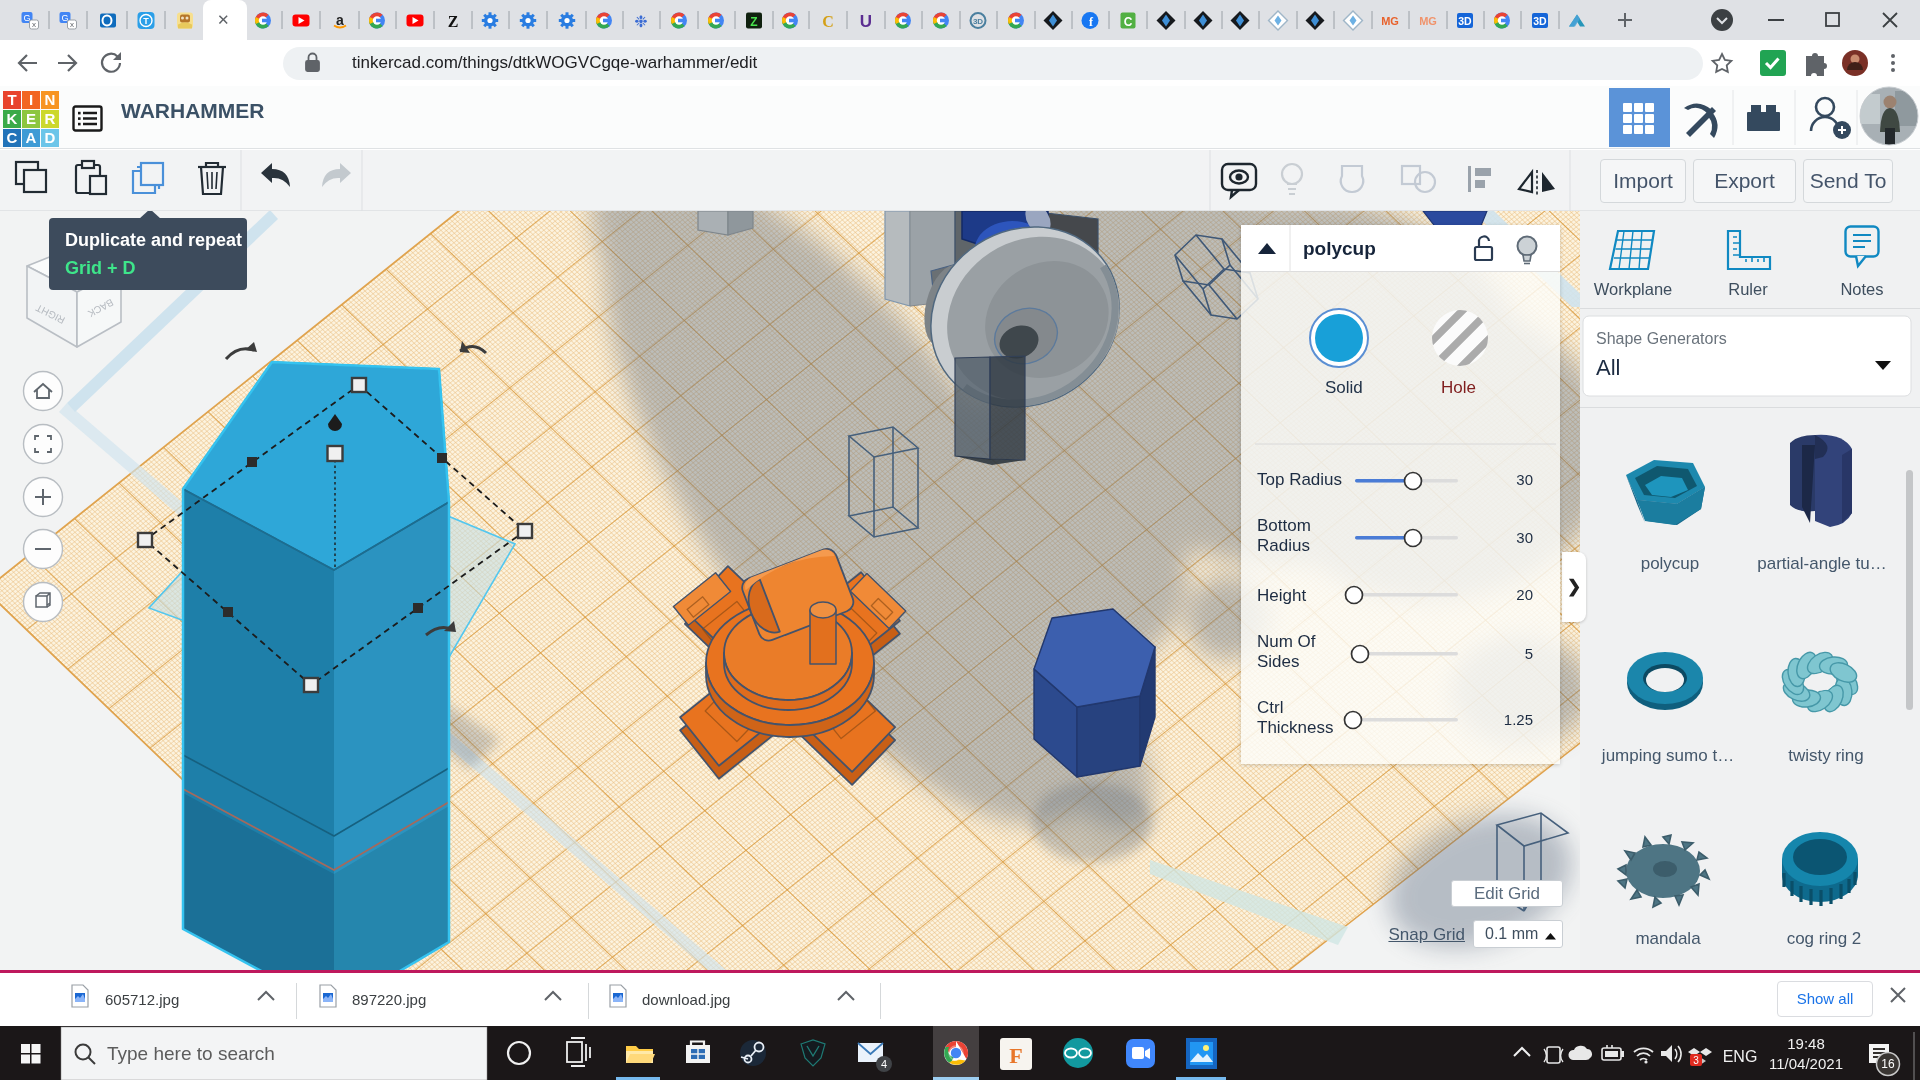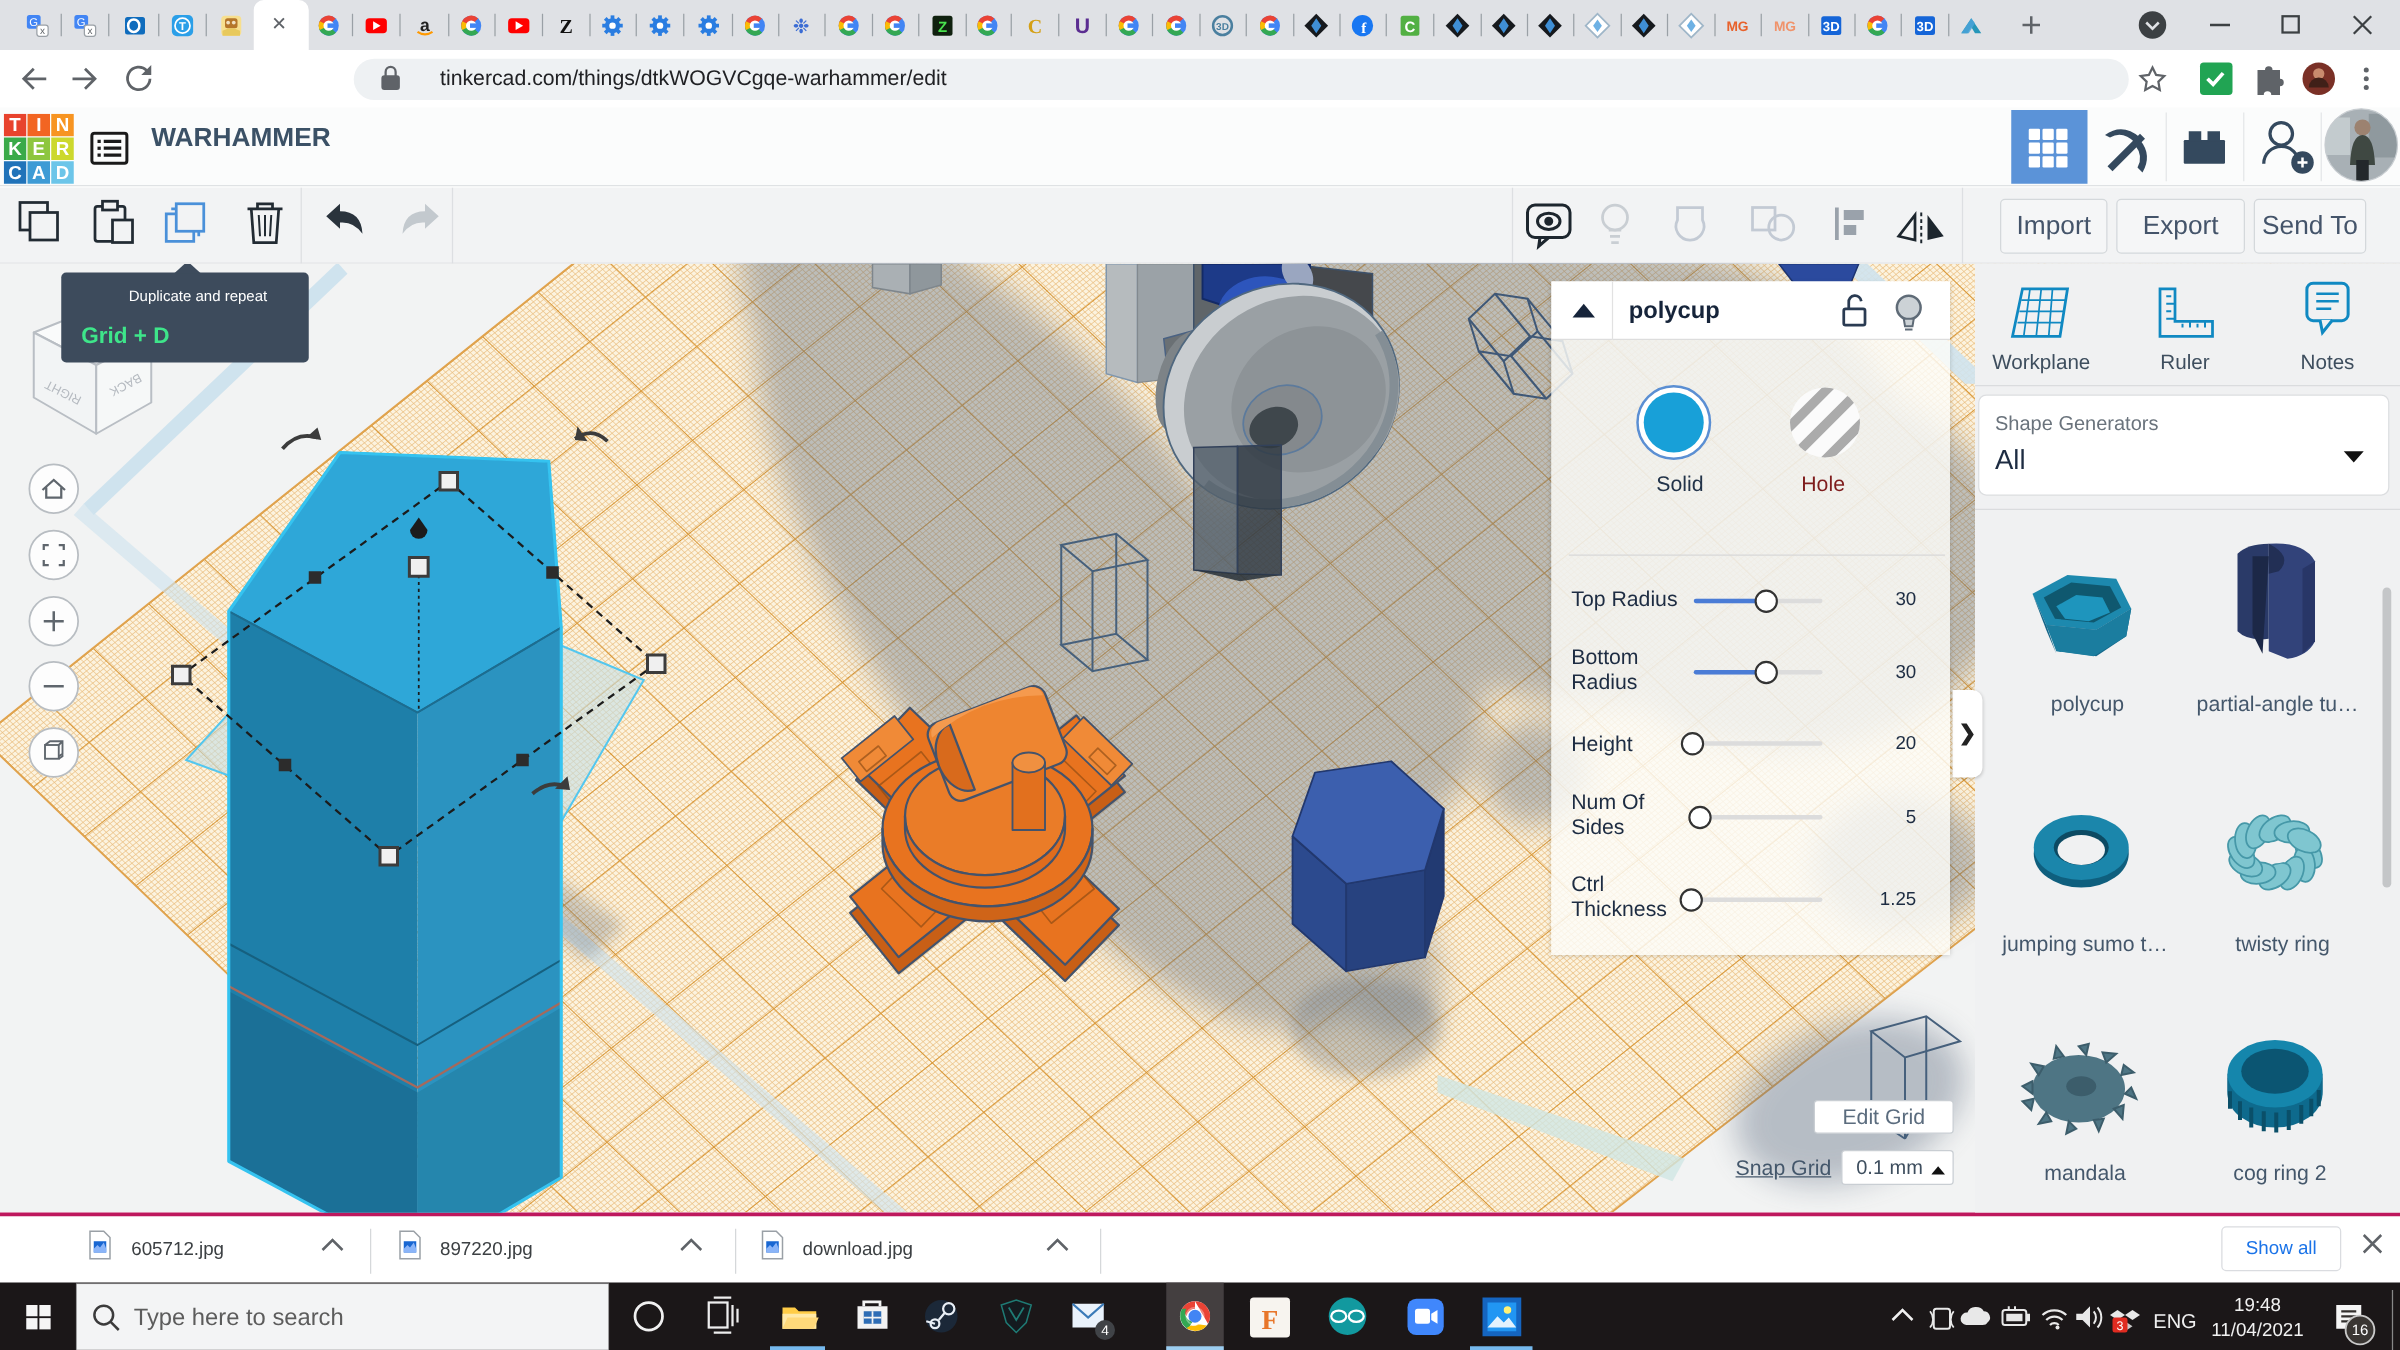--- a/index.html
+++ b/index.html
@@ -825,21 +825,21 @@
     <div class="abs" style="left:1360px;top:714px;width:105px;font-size:17px;color:#44576b;text-align:right;text-decoration:underline;">Snap Grid</div>
     
     <div class="abs" style="left:1473px;top:709px;width:90px;height:28px;background:#fff;border:1px solid #c9ced3;border-radius:3px;font-size:17px;color:#3e4e5e;text-align:left;line-height:26px;"><span style="margin-left:11px;font-size:16px;">0.1 mm</span><svg width="11" height="8" style="position:absolute;right:6px;top:11px;">
           <path d="M0 7.5 l5.5,-6.5 5.5,6.5z" fill="#111"></path>
         </svg></div>
     
     <div class="abs" style="left:49px;top:7px;width:198px;height:72px;background:#3d4b5c;border-radius:4px;">
       <svg width="22" height="10" style="position:absolute;left:90px;top:-9px;">
           <path d="M0 10 L11 0 L22 10z" fill="#3d4b5c"></path>
         </svg>
-      <div class="abs" style="left:16px;top:12px;font-size:12px;font-weight:normal;color:#fff;margin-left:38px;">Duplicate and repeat</div>
+      <div class="abs" style="left:16px;top:12px;font-size:18px;font-weight:bold;color:#fff;">Duplicate and repeat</div>
       <div class="abs" style="left:16px;top:40px;font-size:18px;font-weight:bold;color:#3ee58a;">Grid + D</div>
     </div>
   </div>
 
   <div id="dlbar" class="abs">
     <svg width="1920" height="56" style="position:absolute;left:0;top:0;">
 
       <g transform="translate(72,12)">
           <path d="M0,0 h11 l5,5 v17 h-16z" fill="#fff" stroke="#9aa0a6" stroke-width="1.2"></path>
           <rect x="3" y="8" width="10" height="9" fill="#1967d2"></rect>

